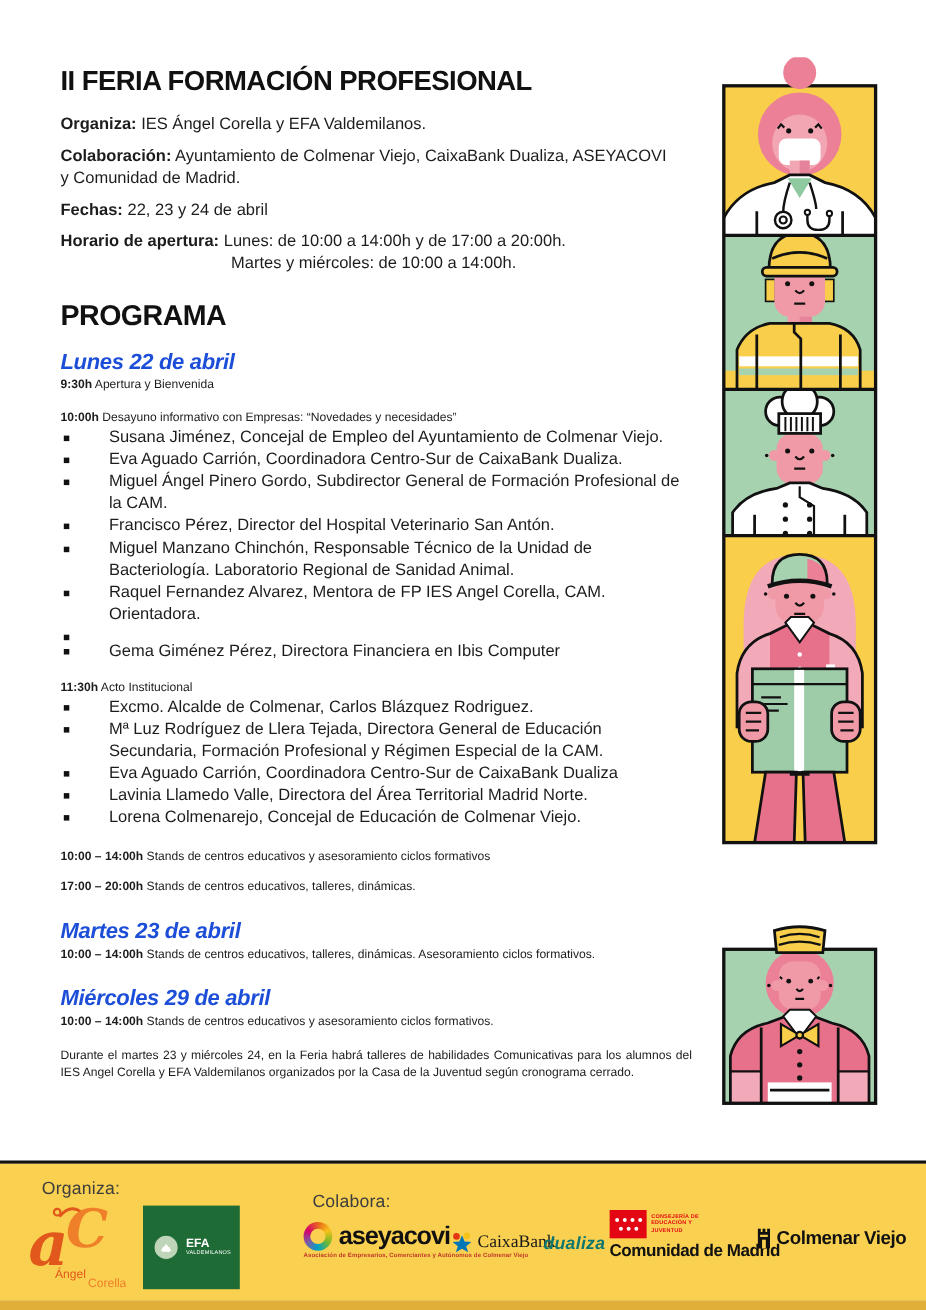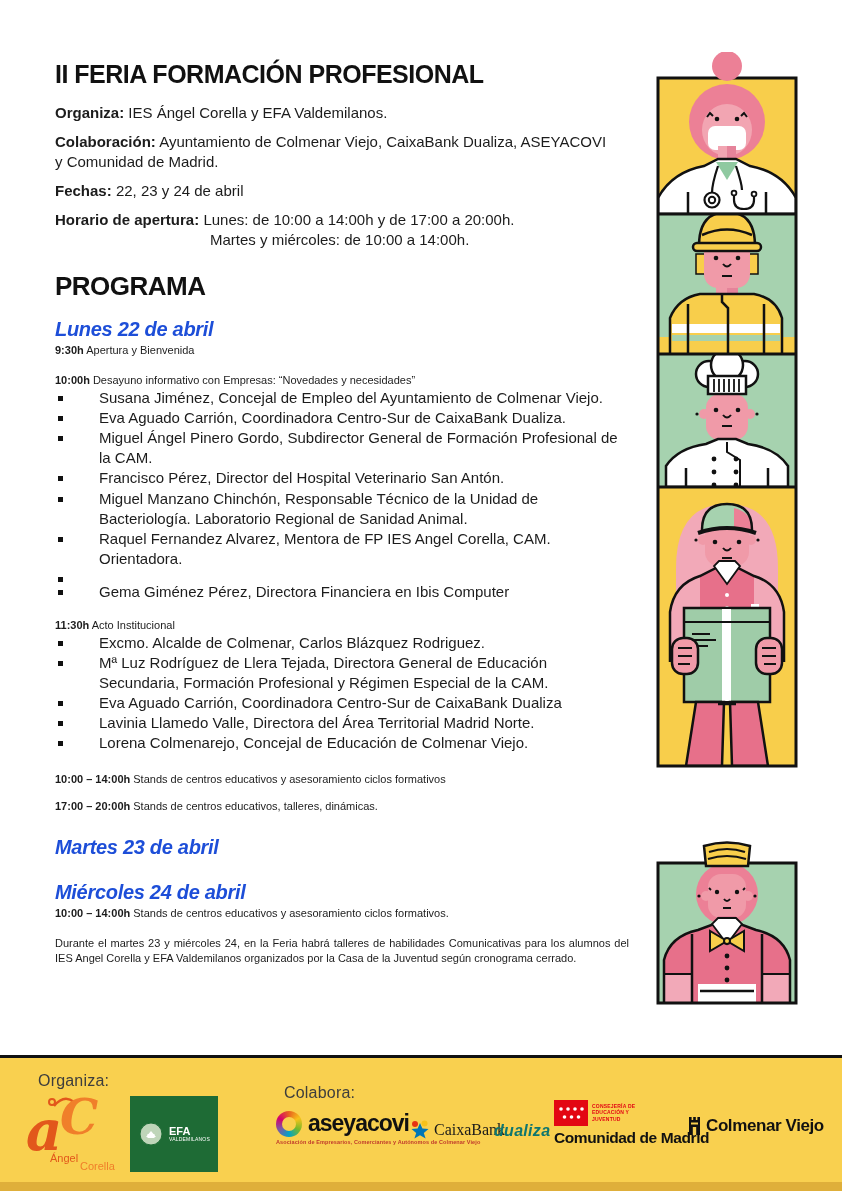--- a/index.html
+++ b/index.html
@@ -155,22 +155,23 @@
       <div class="bullet-row">
           <span class="bullet-sq"></span>
           <span class="bullet-text">Lorena Colmenarejo, Concejal de Educación de Colmenar Viejo.</span>
         </div>
     </div>
 
     <p class="event gap-l"><b>10:00 – 14:00h</b> <span>Stands de centros educativos y asesoramiento ciclos formativos</span></p>
     <p class="event gap-s"><b>17:00 – 20:00h</b> <span>Stands de centros educativos, talleres, dinámicas.</span></p>
 
     <h3 class="day-heading" style="margin-top:22px;">Martes 23 de abril</h3>
-
-    <h3 class="day-heading" style="margin-top:22px;">Miércoles 24 de abril</h3>
+    <p class="event justify"><b>10:00 – 14:00h</b> <span>Stands de centros educativos, talleres, dinámicas. Asesoramiento ciclos formativos.</span></p>
+
+    <h3 class="day-heading" style="margin-top:22px;">Miércoles 29 de abril</h3>
     <p class="event"><b>10:00 – 14:00h</b> <span>Stands de centros educativos y asesoramiento ciclos formativos.</span></p>
 
     <p class="event justify" style="margin-top:16px;">Durante el martes 23 y miércoles 24, en la Feria habrá talleres de habilidades Comunicativas para los alumnos del IES Angel Corella y EFA Valdemilanos organizados por la Casa de la Juventud según cronograma cerrado.</p>
   </div>
 
   <svg class="strip" width="148" height="718" viewBox="0 0 148 718" xmlns="http://www.w3.org/2000/svg">
     <defs>
       <clipPath id="cp1">
           <rect x="6" y="26" width="138" height="136"></rect>
         </clipPath>

